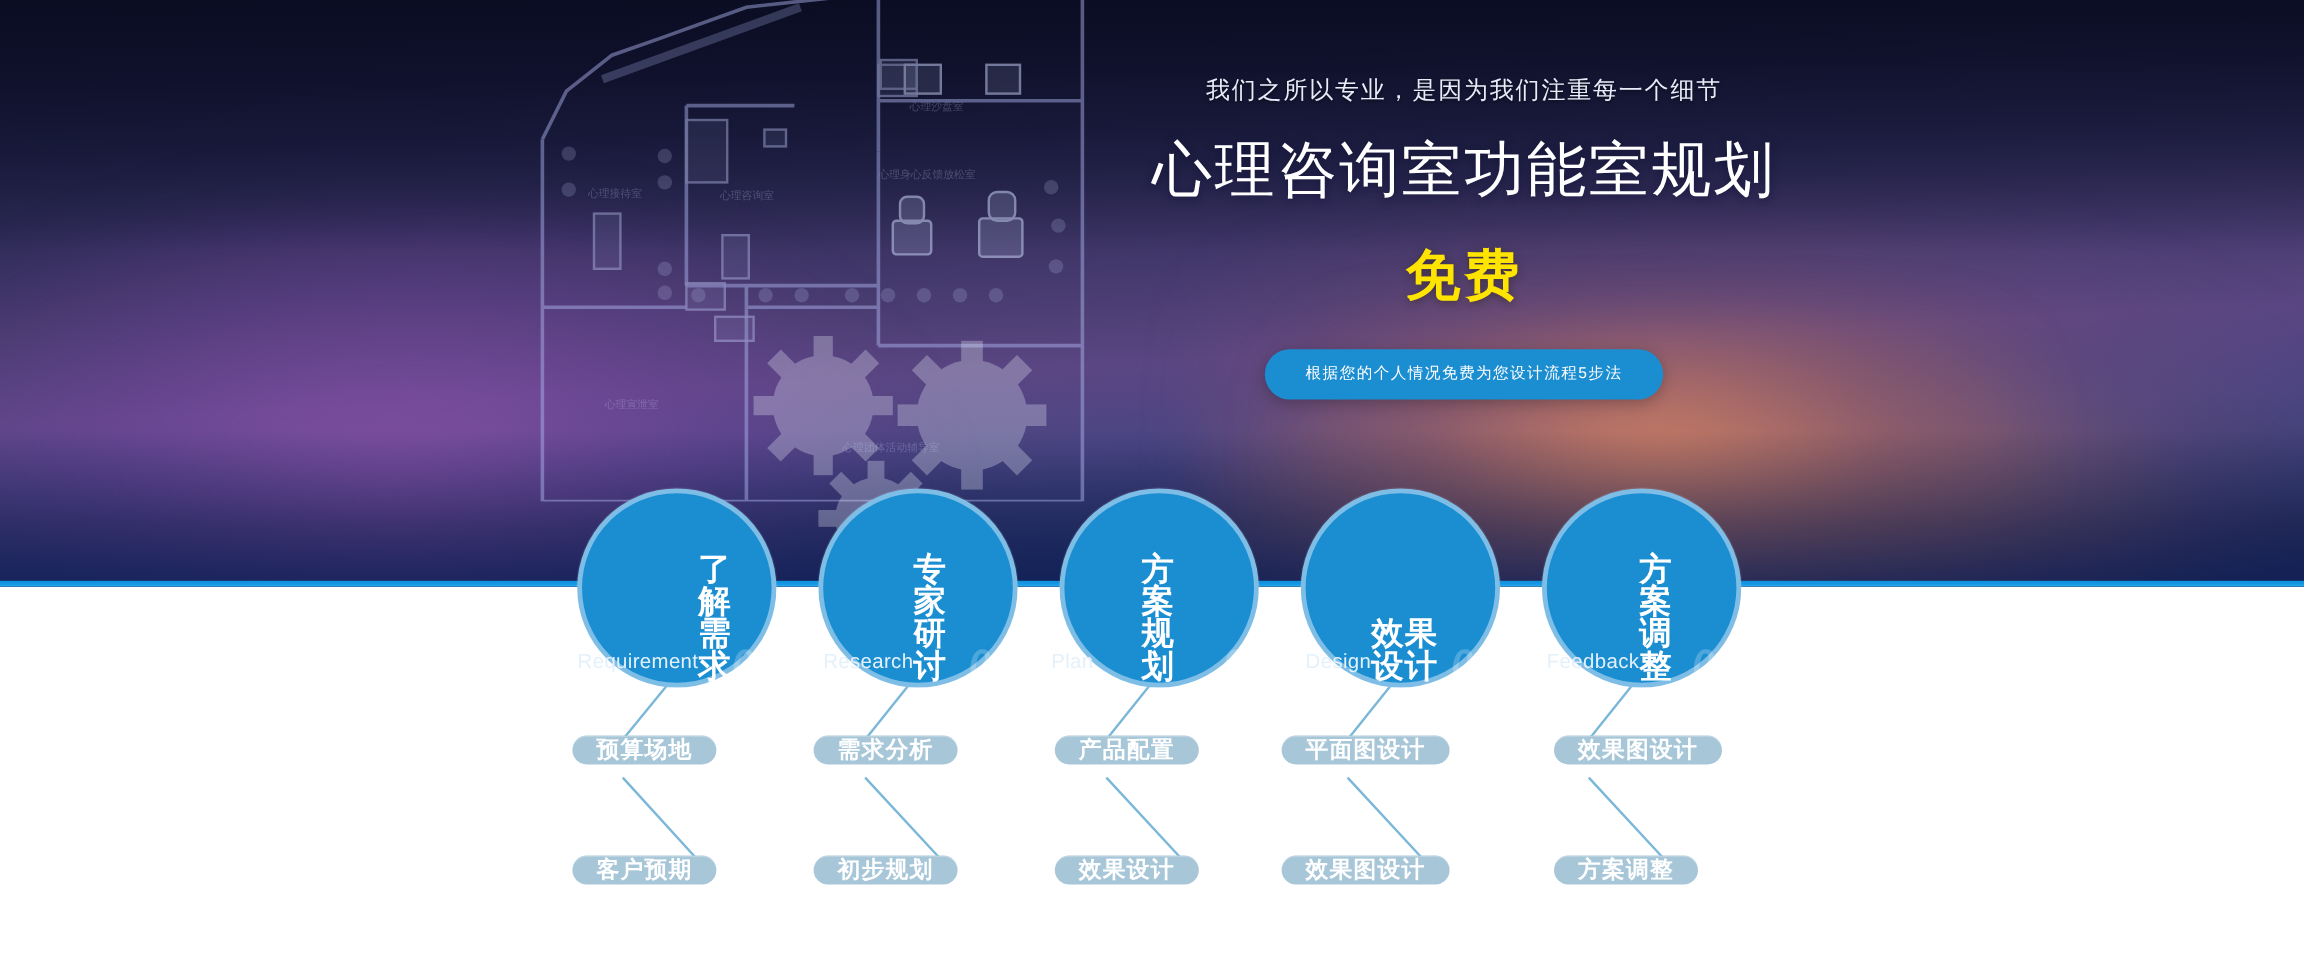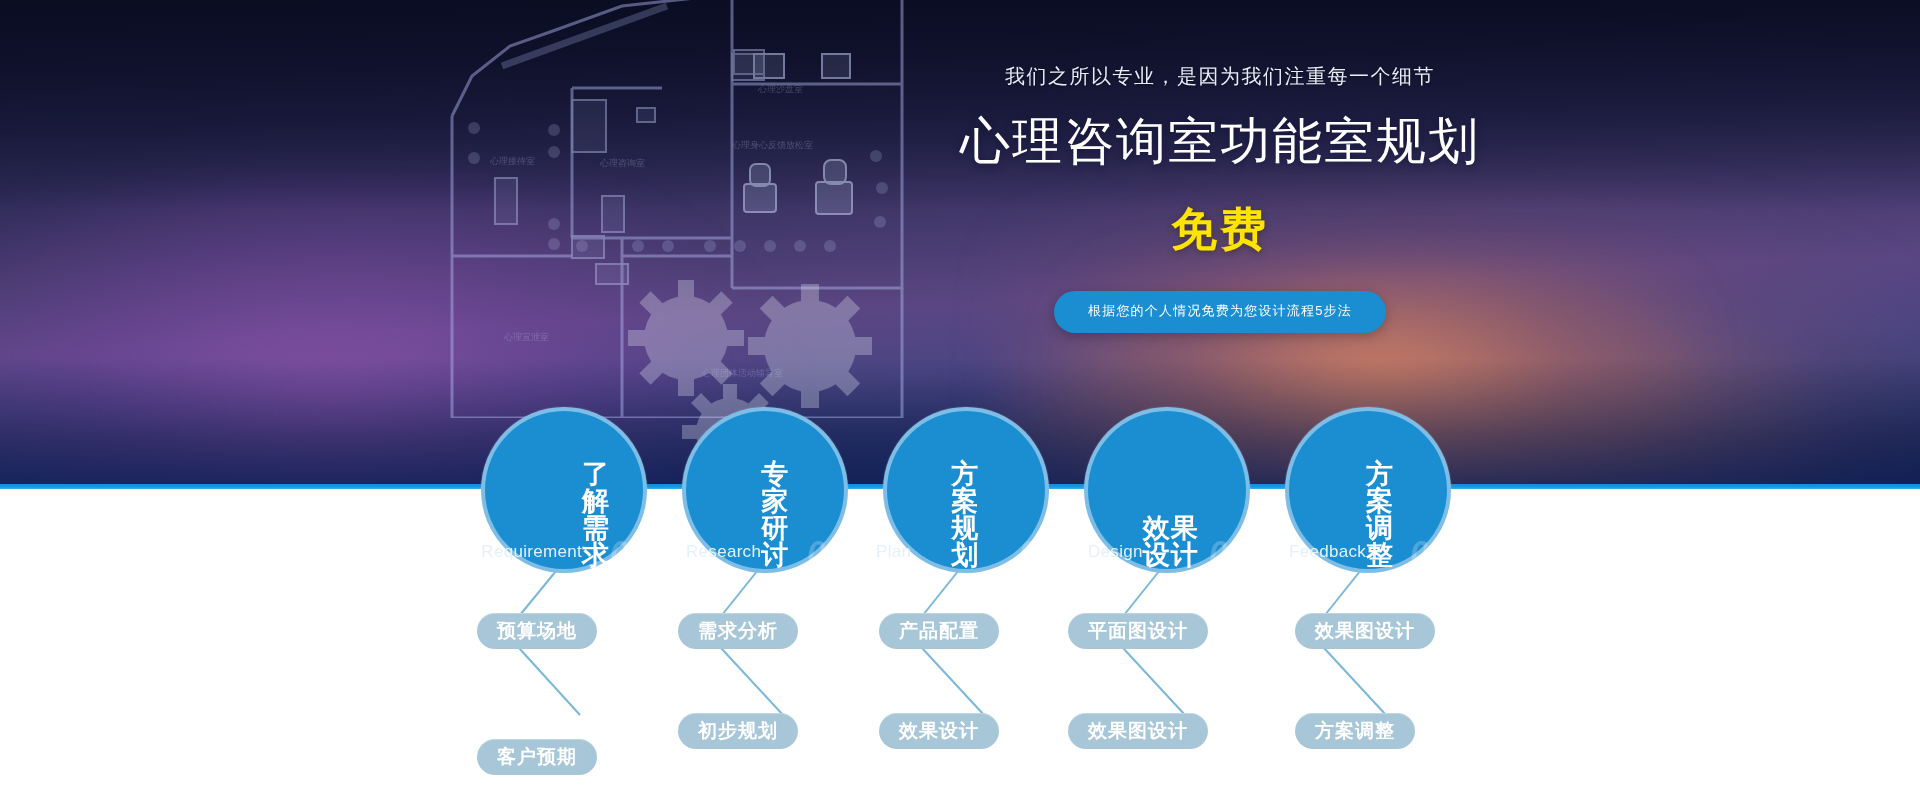--- a/index.html
+++ b/index.html
@@ -109,21 +109,21 @@
     font-size:33px; font-style:italic; font-weight:bold;
     color:rgba(255,255,255,0.22); line-height:1; margin-top:11px;
   }
 
   
   .connectors{ position:absolute; left:0; top:0; width:1920px; height:810px; pointer-events:none; }
 
   
   .tag{
     position:absolute;
-    height:36px; padding:0 20px;
+    height:24px; padding:0 20px;
     border-radius:18px;
     background:#a7c6d8;
     color:#ffffff; font-size:19px; font-weight:bold; letter-spacing:1px;
     display:flex; align-items:center; justify-content:center;
     white-space:nowrap;
     box-shadow:inset 0 1px 0 rgba(255,255,255,0.28);
   }
 </style>
 </head>
 <body>
@@ -321,21 +321,21 @@
       <div class="step-cn">方案调整</div>
       <div class="step-num">05</div>
     </div>
 
     <div class="tag" style="left:477px; top:613px;">预算场地</div>
     <div class="tag" style="left:678px; top:613px;">需求分析</div>
     <div class="tag" style="left:879px; top:613px;">产品配置</div>
     <div class="tag" style="left:1068px; top:613px;">平面图设计</div>
     <div class="tag" style="left:1295px; top:613px;">效果图设计</div>
 
-    <div class="tag" style="left:477px; top:713px;margin-top:26px;">客户预期</div>
+    <div class="tag" style="left:477px; top:713px;">客户预期</div>
     <div class="tag" style="left:678px; top:713px;">初步规划</div>
     <div class="tag" style="left:879px; top:713px;">效果设计</div>
     <div class="tag" style="left:1068px; top:713px;">效果图设计</div>
     <div class="tag" style="left:1295px; top:713px;">方案调整</div>
 
   </div>
 
 </div>
 
 </body></html>

